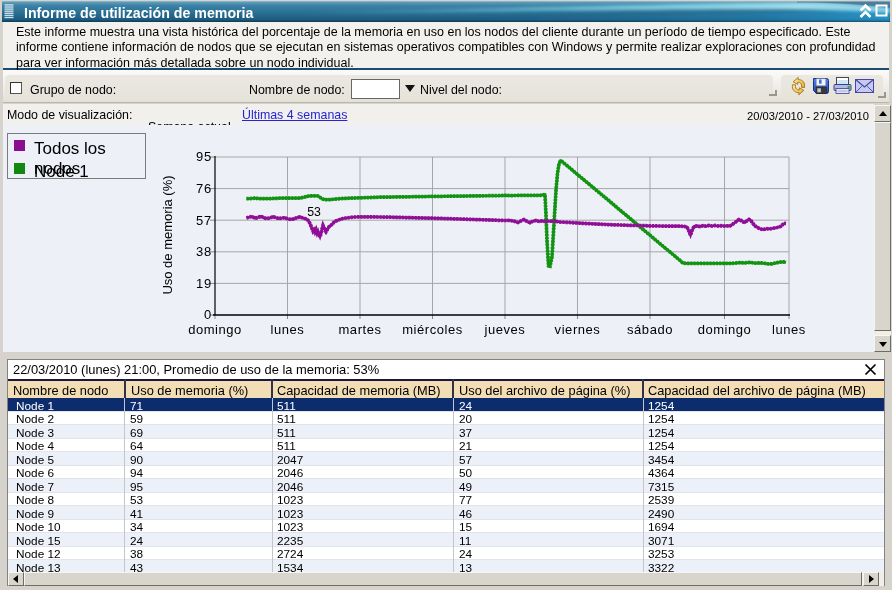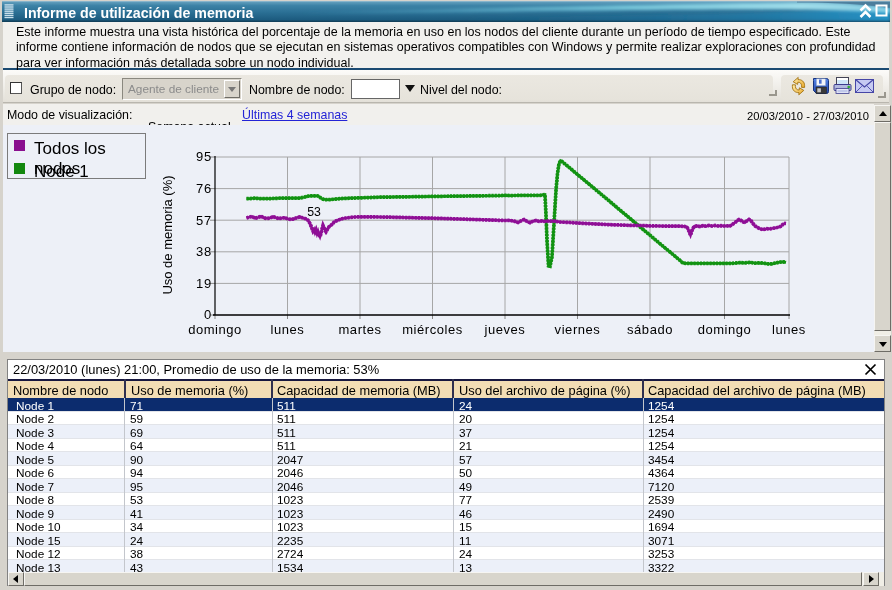--- a/index.html
+++ b/index.html
@@ -73,25 +73,20 @@
 </g>
 </svg>
 
 <div class="desc">Este informe muestra una vista histórica del porcentaje de la memoria en uso en los nodos del cliente durante un período de tiempo especificado. Este<br>informe contiene información de nodos que se ejecutan en sistemas operativos compatibles con Windows y permite realizar exploraciones con profundidad<br>para ver información más detallada sobre un nodo individual.</div>
 
 <div class="toolbar">
  <div class="abs" style="left:2px;top:5px;width:768px;height:25px;background:linear-gradient(180deg,#ebe8e1,#e6e3db);border-radius:4px"></div>
  <div class="abs" style="left:778px;top:5px;width:102px;height:25px;background:linear-gradient(180deg,#ebe8e1,#e6e3db);border-radius:4px"></div>
  <div class="abs" style="left:7px;top:12px;width:12px;height:12px;background:#fff;border:1px solid #555;border-left-color:#333;border-top-color:#333"></div>
  <div class="lbl" style="left:27px">Grupo de nodo:</div>
- <div class="abs" style="left:119px;top:8px;width:120px;height:22px;background:#d8d4cb;border:1px solid #8a887f;border-right-color:#fff;border-bottom-color:#fff">
-   <div class="abs" style="left:5px;top:3px;font-size:11.8px;color:#8b8b8b;white-space:nowrap">Agente de cliente</div>
-   <div class="abs" style="right:1px;top:1px;width:16px;height:18px;background:#d8d4cb;border:1px solid #fff;border-right-color:#6e6c66;border-bottom-color:#6e6c66"></div>
-   <div class="abs" style="right:5px;top:8px;width:0;height:0;border:4px solid transparent;border-top:5px solid #777"></div>
- </div>
  <div class="lbl" style="left:246px">Nombre de nodo:</div>
  <div class="abs" style="left:348px;top:9px;width:49px;height:20px;background:#fff;border:1px solid #666"></div>
  <div class="abs" style="left:402px;top:15px;width:0;height:0;border:5.5px solid transparent;border-top:7px solid #111"></div>
  <div class="lbl" style="left:417px">Nivel del nodo:</div>
  <div class="abs" style="left:766px;top:20px;width:8px;height:6px;border-right:2px solid #9a978e;border-bottom:2px solid #9a978e"></div>
  <div class="abs" style="left:875px;top:22px;width:8px;height:6px;border-right:2px solid #9a978e;border-bottom:2px solid #9a978e"></div>
  <svg class="abs" style="left:780px;top:5px" width="100" height="24">
 <defs>
 <linearGradient id="fg" x1="0" y1="0" x2="0" y2="1">
           <stop offset="0" stop-color="#5585e8"></stop>
@@ -271,21 +266,21 @@
     <span style="left:122px">94</span>
     <span style="left:269px">2046</span>
     <span style="left:451px">50</span>
     <span style="left:640px">4364</span>
   </div>
 <div class="row alt" style="top:479.0px">
     <span style="left:8px">Node 7</span>
     <span style="left:122px">95</span>
     <span style="left:269px">2046</span>
     <span style="left:451px">49</span>
-    <span style="left:640px">7120</span>
+    <span style="left:640px">7315</span>
   </div>
 <div class="row" style="top:492.5px">
     <span style="left:8px">Node 8</span>
     <span style="left:122px">53</span>
     <span style="left:269px">1023</span>
     <span style="left:451px">77</span>
     <span style="left:640px">2539</span>
   </div>
 <div class="row alt" style="top:506.0px">
     <span style="left:8px">Node 9</span>

